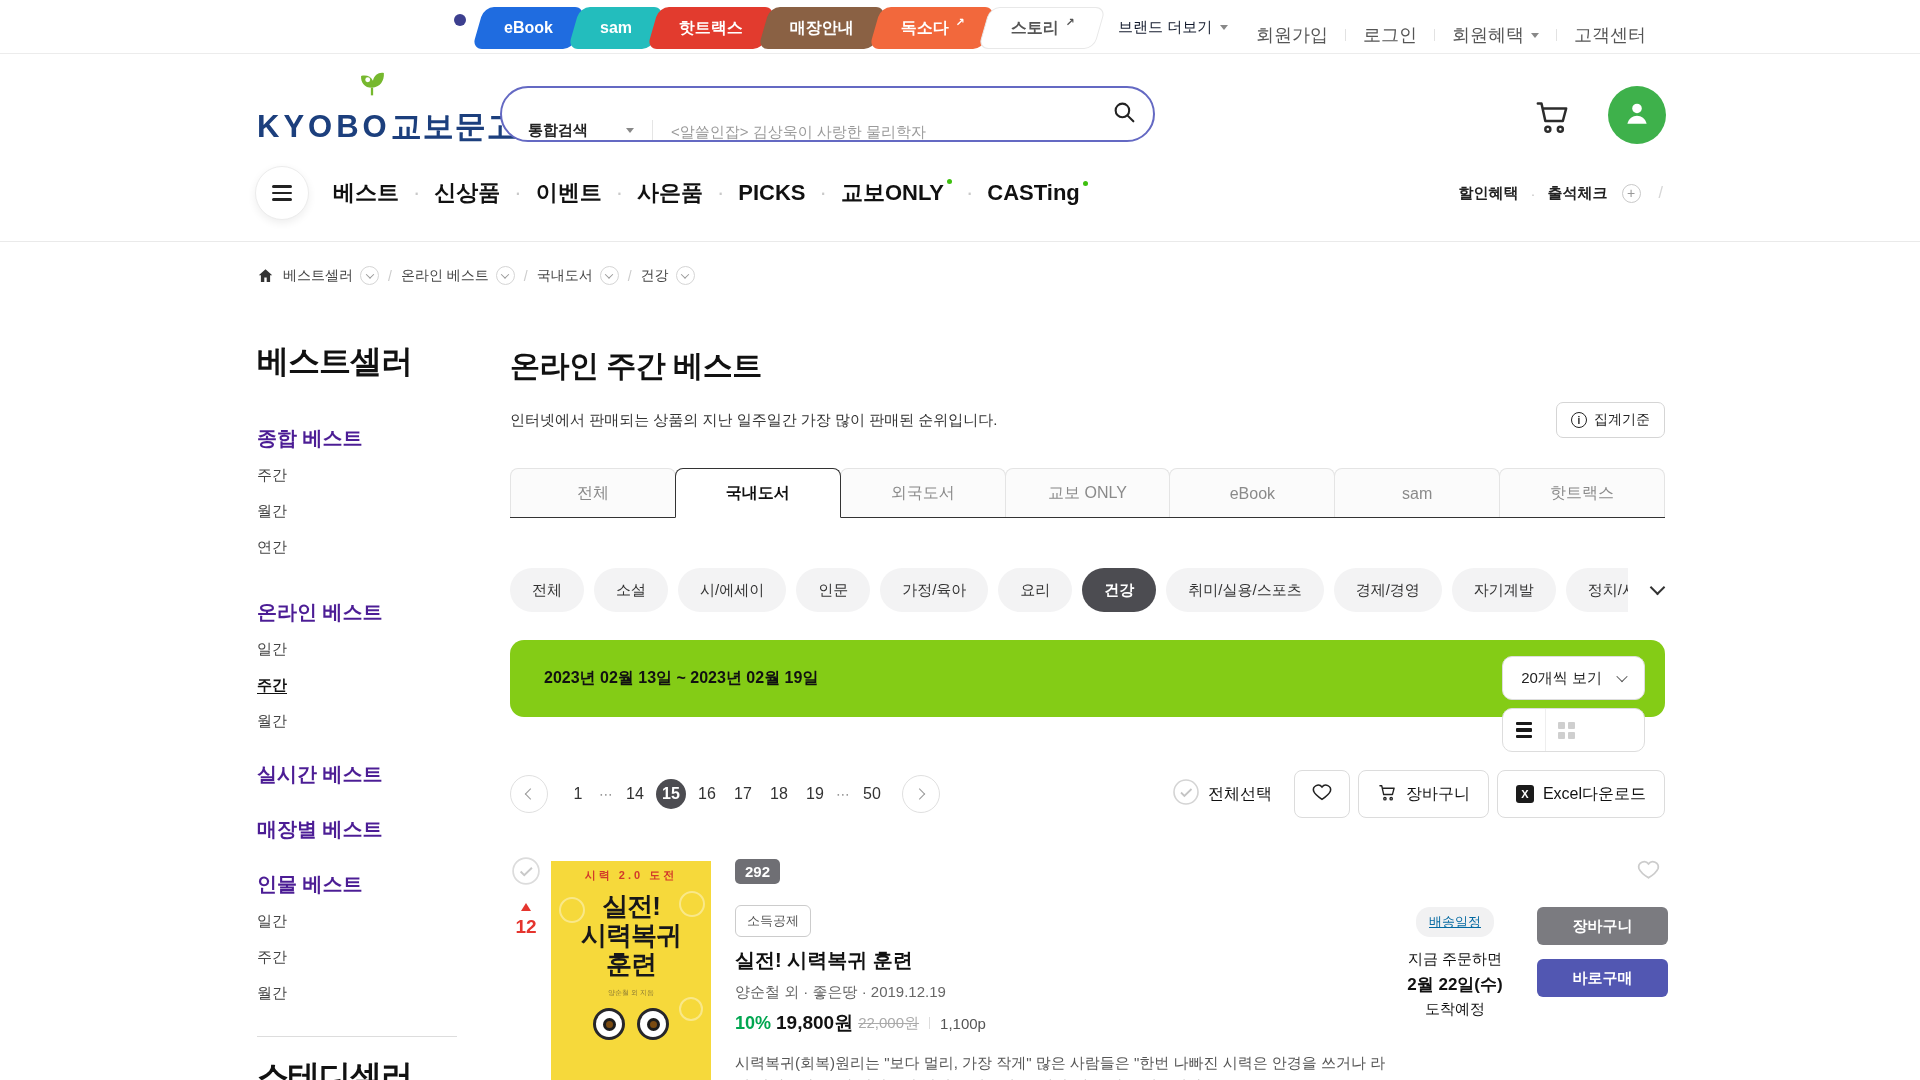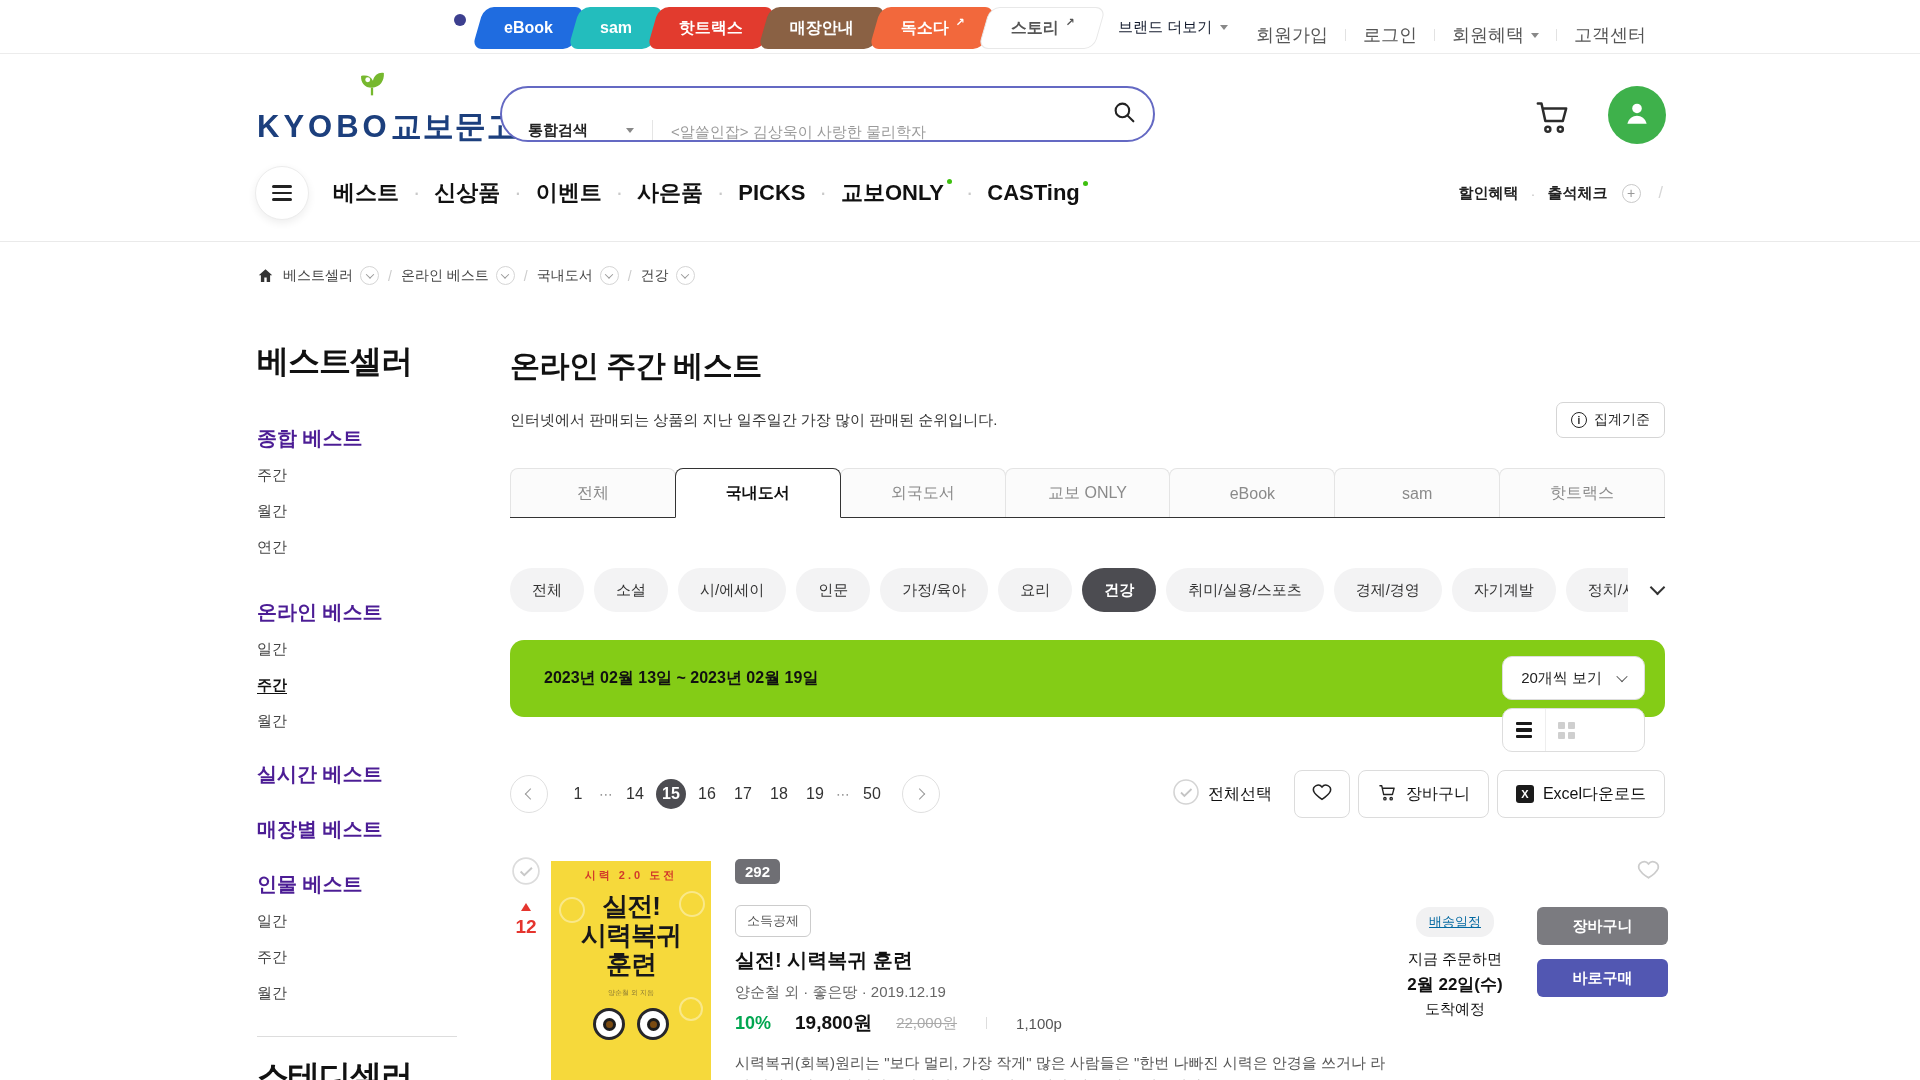--- a/index.html
+++ b/index.html
@@ -121,21 +121,21 @@
   .cover-tagline { margin-top:7px; font-size:11px; font-weight:800; color:#d23a2a; letter-spacing:3px; position:relative; }
   .cover-title { margin-top:9px; font-size:26px; line-height:1.12; font-weight:900; color:#17171a; letter-spacing:-1px; position:relative; }
   .cover-authors { margin-top:9px; font-size:7px; color:#8d7b35; position:relative; }
   .cover-glasses { margin-top:10px; display:flex; justify-content:center; gap:12px; position:relative; }
   .lens { width:32px; height:32px; border:3px solid #26262b; border-radius:50%; background:#fff; display:flex; align-items:center; justify-content:center; }
   .pupil { width:13px; height:13px; border-radius:50%; background:#7a4b12; border:3px solid #1c1c1c; }
   .book-badge-sales { position:absolute; left:225px; top:2px; background:#6f6f74; color:#fff; font-weight:700; font-size:15px; border-radius:5px; padding:4px 10px; }
   .book-badge-tax { position:absolute; left:225px; top:48px; border:1px solid #ccc; border-radius:6px; color:#555; font-size:13px; padding:6px 11px; background:#fff; }
   .book-title { position:absolute; left:225px; top:90px; font-size:20px; font-weight:700; color:#111; cursor:pointer; }
   .book-meta { position:absolute; left:225px; top:126px; font-size:15px; color:#666; }
-  .book-price { position:absolute; left:225px; top:153px; display:flex; align-items:center; gap:24px; }
+  .book-price { position:absolute; left:225px; top:153px; display:flex; align-items:center; gap:5px; }
   .discount { color:#00a650; font-weight:800; font-size:18px; }
   .price { font-size:19px; font-weight:800; color:#111; }
   .orig { color:#aaa; text-decoration:line-through; font-size:15px; }
   .pdiv { width:1px; height:12px; background:#ddd; margin:0 5px; }
   .points { color:#555; font-size:15px; }
   .book-desc { position:absolute; left:225px; top:194px; width:665px; font-size:15px; color:#555; line-height:1.55; }
   .book-heart { position:absolute; right:4px; top:0; cursor:pointer; }
   .delivery { position:absolute; left:880px; top:50px; width:130px; text-align:center; }
   .delivery-badge { display:inline-block; background:#f1f1f2; border-radius:14px; padding:6px 13px; font-size:13px; color:#0369a1;text-decoration:underline; }
   .delivery-line1 { margin-top:13px; font-size:15px; color:#111; }

